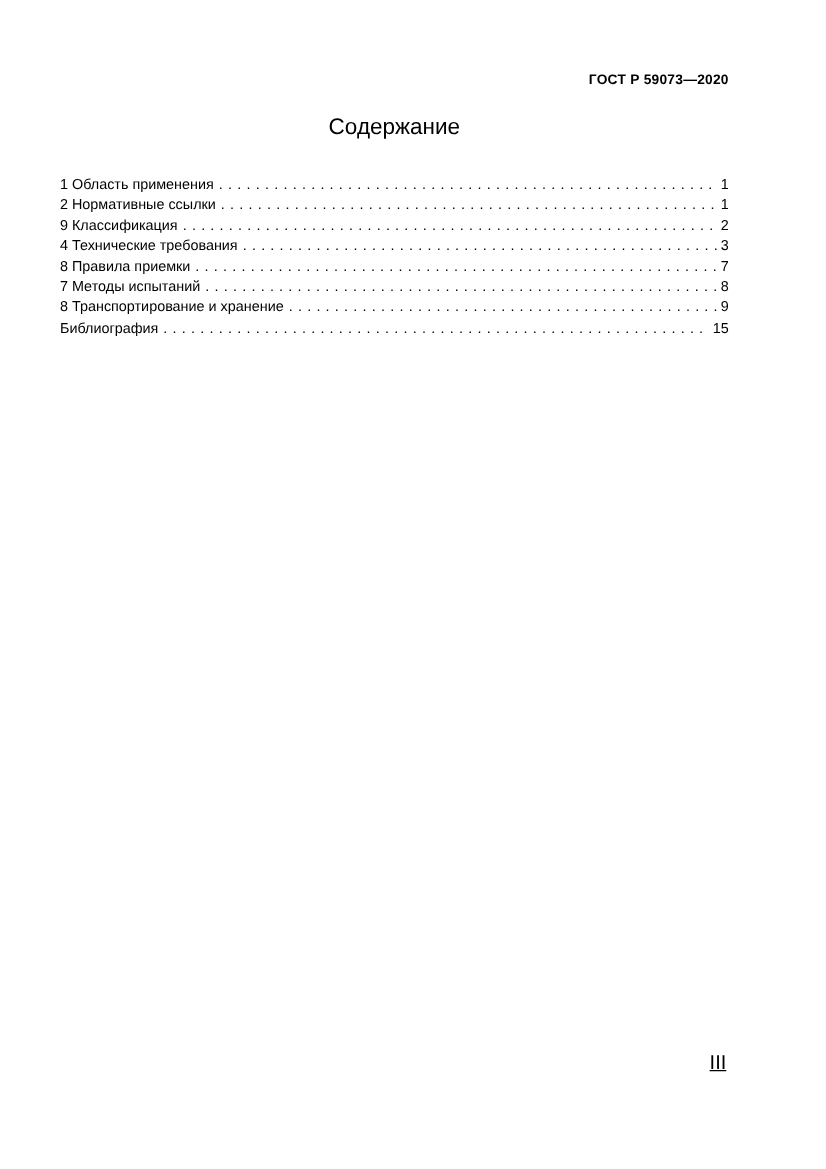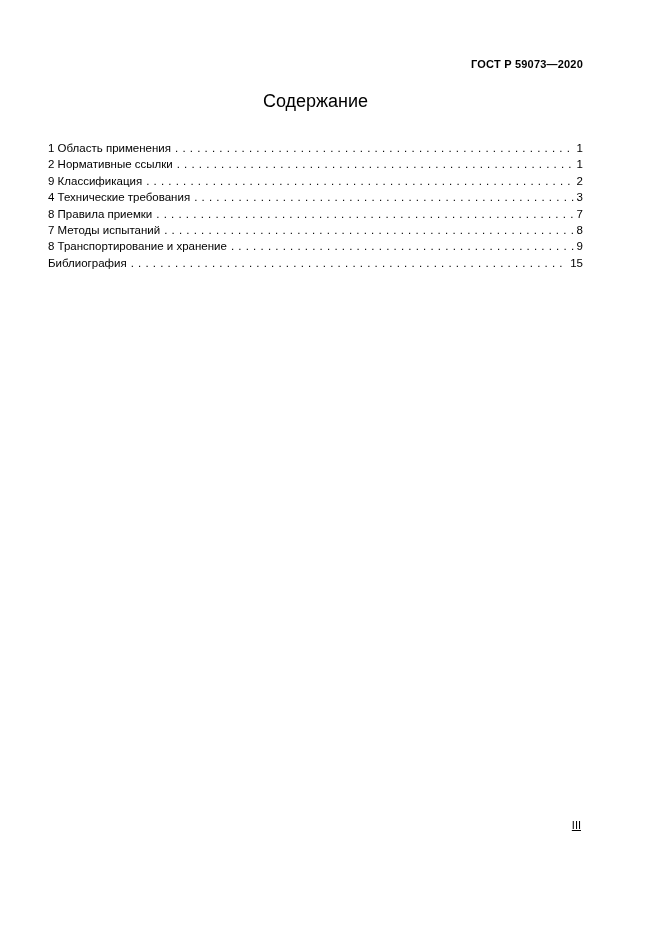--- a/index.html
+++ b/index.html
@@ -48,23 +48,23 @@
     }
     .dots::after {
       content: ". . . . . . . . . . . . . . . . . . . . . . . . . . . . . . . . . . . . . . . . . . . . . . . . . . . . . . . . . . . . . . . . . . . . . . . . . . . . . . . . . . . . . . . . . . . . . . . . . . . .";
       letter-spacing: 0.5px;
     }
     .toc-page {
       white-space: nowrap;
     }
     .page-number {
       position: absolute;
-      top: 819px;
+      top: 842px;
       right: 80px;
-      font-size: 11px;
+      font-size: 16px;
       text-decoration: underline;
     }
   </style>
 </head>
 <body>
 
 <div class="page">
   <div class="content">
 
     <div class="doc-header">ГОСТ Р 59073—2020</div>

